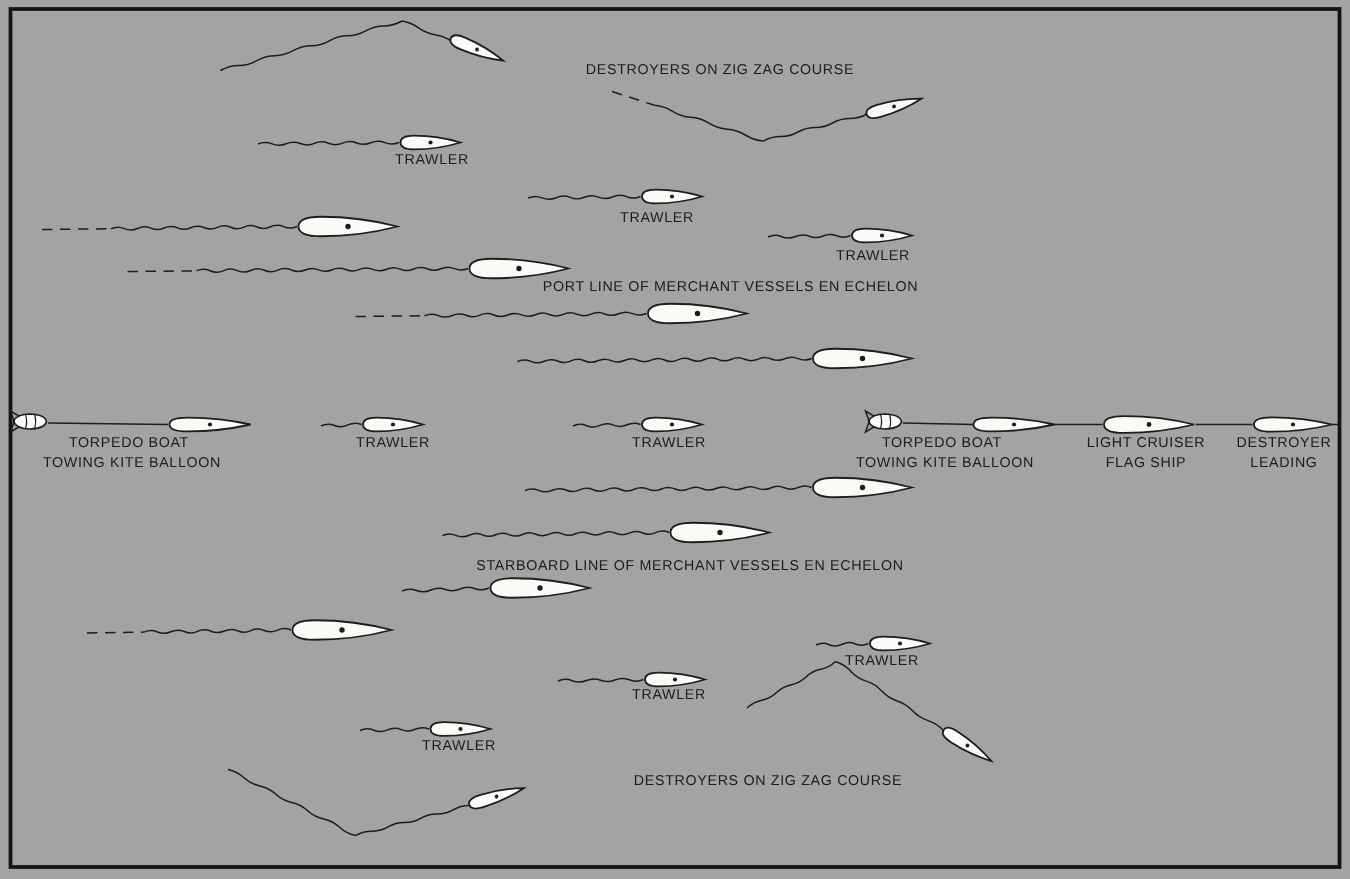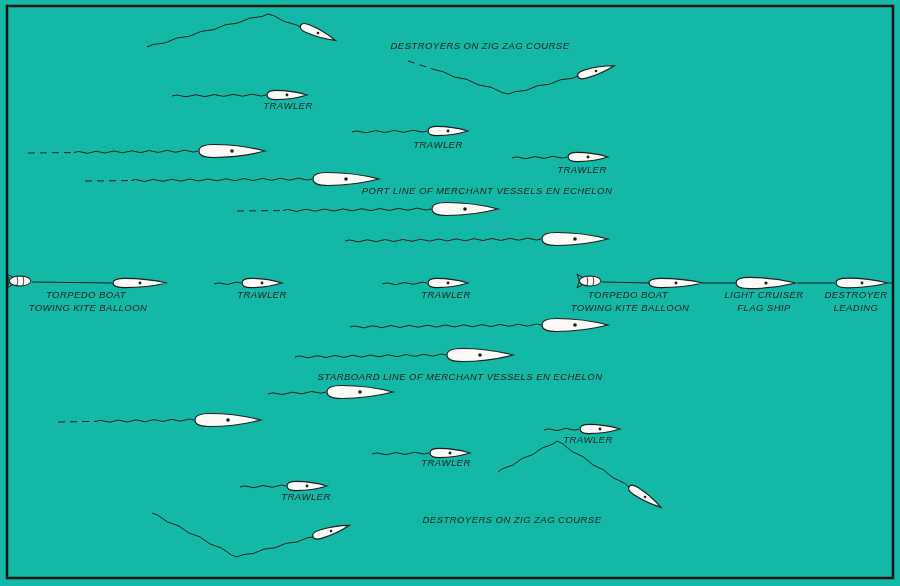--- a/index.html
+++ b/index.html
@@ -1,19 +1,18 @@
 <!DOCTYPE html>
 <html><head>
 <meta charset="utf-8">
 <style>
   html,body{margin:0;padding:0;background:#ffffff;}
   .stage{
-    position:relative;width:900px;height:586px;background:#14b8a6;overflow:hidden;
+    position:relative;width:900px;height:586px;background:#a3a3a3;overflow:hidden;
     font-family:"Liberation Sans","DejaVu Sans",sans-serif;
-    font-style:italic;
   }
   .stage svg{position:absolute;left:0;top:0;}
   text.caption{
     font-family:"Liberation Sans","DejaVu Sans",sans-serif;
     font-size:9.5px;letter-spacing:.45px;fill:#1d1d1d;
   }
 </style>
 </head>
 <body>
 

